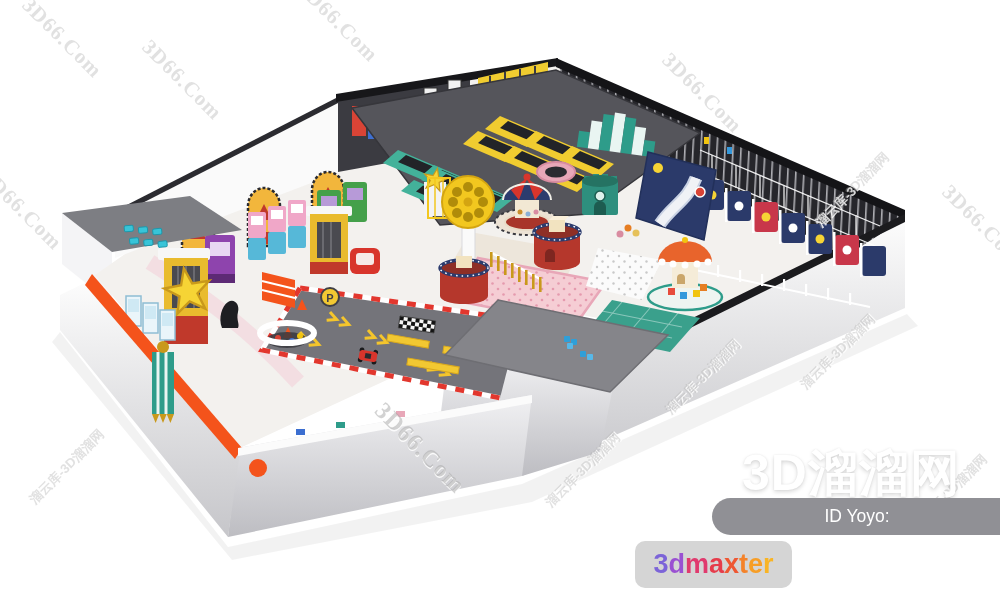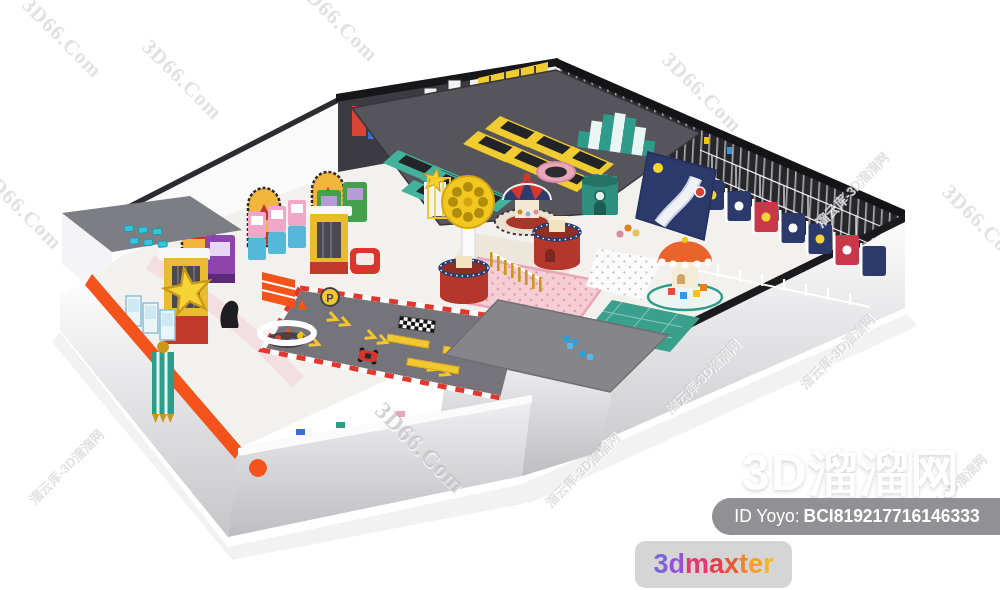--- a/index.html
+++ b/index.html
@@ -547,21 +547,20 @@
   <span class="wm wm-cn" style="left:703px;top:377px;">溜云库-3D溜溜网</span>
   <span class="wm wm-cn" style="left:838px;top:352px;">溜云库-3D溜溜网</span>
   <span class="wm wm-cn" style="left:950px;top:492px;">溜云库-3D溜溜网</span>
   <span class="wm wm-cn" style="left:852px;top:190px;">溜云库-3D溜溜网</span>
 </div>
 
 <div class="site-wm">3D溜溜网</div>
 
 <div class="idbadge">
   <span>ID Yoyo:</span>
-  <b>BCI819217716146333</b>
 </div>
 
 <div class="brand">
   <span style="color: rgb(124, 100, 216);">3</span>
   <span style="color: rgb(154, 80, 210);">d</span>
   <span style="color: rgb(224, 58, 110);">m</span>
   <span style="color: rgb(230, 60, 75);">a</span>
   <span style="color: rgb(238, 87, 51);">x</span>
   <span style="color: rgb(244, 130, 41);">t</span>
   <span style="color: rgb(247, 158, 38);">e</span>

